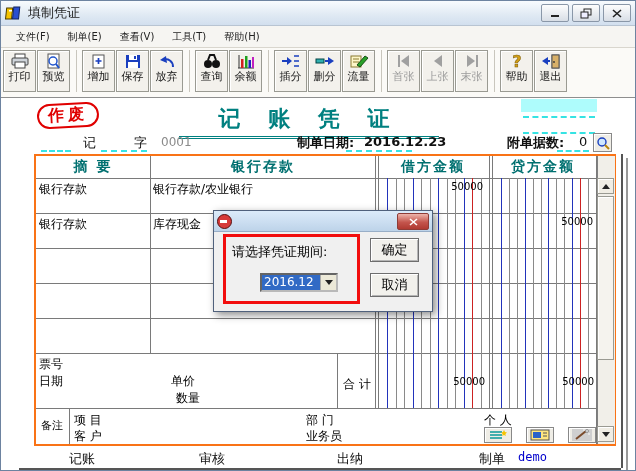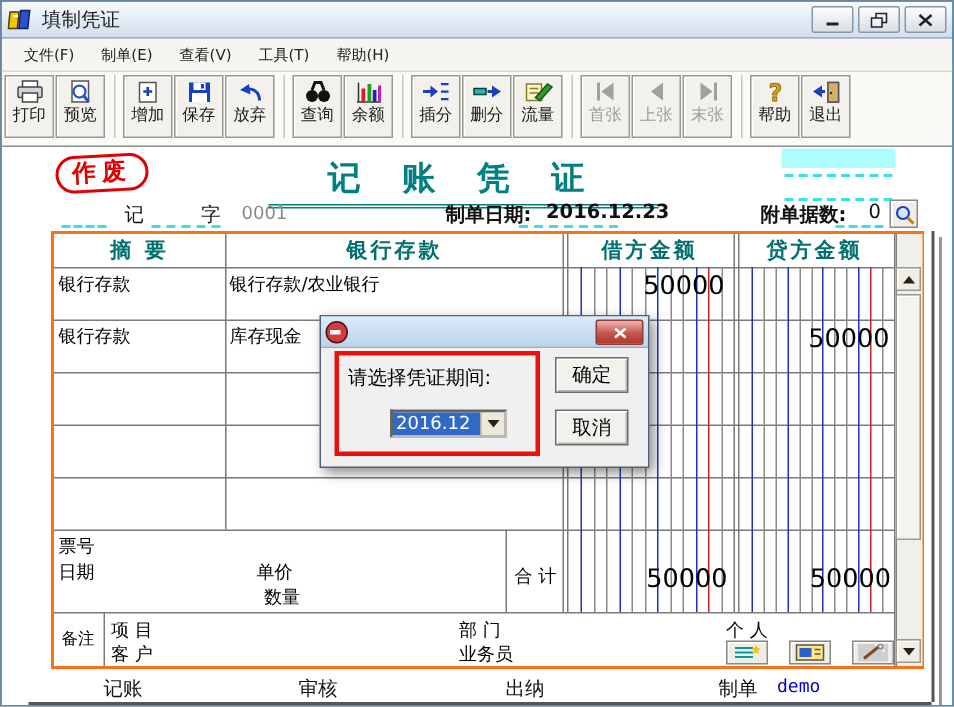--- a/index.html
+++ b/index.html
@@ -27,21 +27,21 @@
   .inf{position:absolute;font-size:13px;color:#111;}
   .gray{color:#8a8a8a;}
   .mini-btn{position:absolute;width:17px;height:17px;background:#efede6;border:1px solid #888;box-shadow:inset 1px 1px 0 #fff;display:flex;align-items:center;justify-content:center;}
   
   .vtable{position:absolute;left:33px;top:56px;width:582px;height:292px;border:2px solid #f97316;box-sizing:border-box;background:#fff;}
   .ln{position:absolute;background:#7a7a7a;}
   .hcell{position:absolute;top:0;height:22px;display:flex;align-items:center;justify-content:center;color:#007070;font-size:14px;font-weight:bold;letter-spacing:2px;}
   .ctext{position:absolute;font-size:12px;color:#000;text-align:right;}
   .ledger{position:absolute;overflow:hidden;}
   .ledger i{position:absolute;top:0;bottom:0;width:1px;}
-  .amt{position:absolute;font-size:17px;color:#000;text-align:right;}
+  .amt{position:absolute;font-size:10px;color:#000;text-align:right;}
   
   .sb{position:absolute;background:#f1efe9;border-left:1px solid #808080;}
   .sbtn{position:absolute;left:0;width:17px;height:16px;background:#f0ede4;border:1px solid #9a9a92;box-shadow:inset 1px 1px 0 #fff;box-sizing:border-box;display:flex;align-items:center;justify-content:center;}
   .sthumb{position:absolute;left:0;width:17px;background:#f5f3ee;border:1px solid #9a9a92;box-shadow:inset 1px 1px 0 #fff;box-sizing:border-box;}
   .tri-up{width:0;height:0;border-left:4px solid transparent;border-right:4px solid transparent;border-bottom:5px solid #222;}
   .tri-dn{width:0;height:0;border-left:4px solid transparent;border-right:4px solid transparent;border-top:5px solid #222;}
   .sig{position:absolute;font-size:13px;color:#111;}
   .stack{position:absolute;background:#555;}
   .stack2{position:absolute;background:#999;}
   

